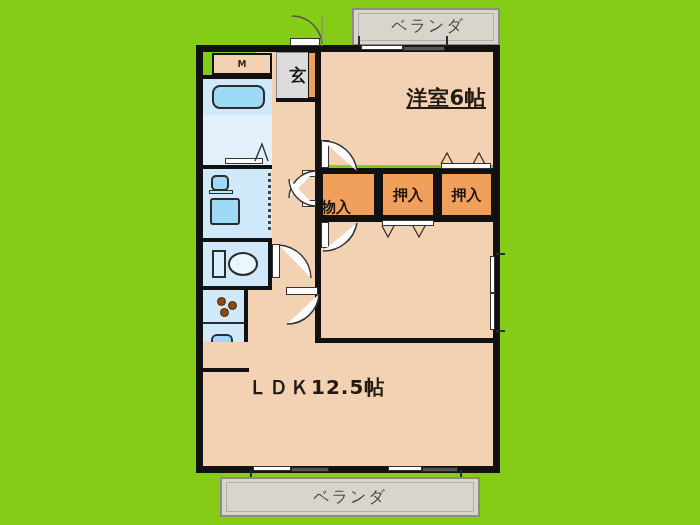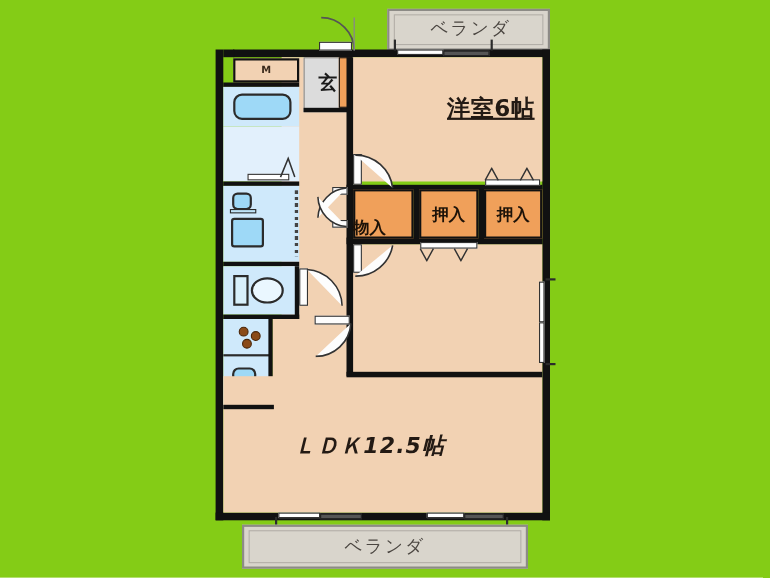--- a/index.html
+++ b/index.html
@@ -119,21 +119,21 @@
   <div class="abs water" style="left:203px;top:290px;width:44px;height:82px;"></div>
   <div class="burner" style="left:217px;top:297px;"></div>
   <div class="burner" style="left:228px;top:301px;"></div>
   <div class="burner" style="left:220px;top:308px;"></div>
   <div class="abs thinline" style="left:203px;top:322px;width:44px;height:2px;"></div>
   <div class="abs sinkbowl" style="left:211px;top:334px;width:22px;height:31px;"></div>
   <div class="abs wall" style="left:244px;top:290px;width:4px;height:82px;"></div>
 
   <div class="abs room" style="left:203px;top:342px;width:290px;height:124px;"></div>
   <div class="abs room" style="left:248px;top:290px;width:72px;height:60px;"></div>
-  <div class="label lbl-ldk" style="left:248px;top:392px;width:176px;text-align:center;font-style:italic;">ＬＤＫ12.5帖</div>
+  <div class="label lbl-ldk" style="left:248px;top:374px;width:176px;">ＬＤＫ12.5帖</div>
 
   <div class="abs" style="left:258px;top:387px;width:0;height:0;"></div>
 
   <div class="abs room" style="left:320px;top:222px;width:173px;height:120px;"></div>
 
   <div class="abs wall" style="left:315px;top:52px;width:6px;height:290px;"></div>
 
   <div class="abs wall" style="left:315px;top:168px;width:178px;height:5px;"></div>
 
   <div class="abs wall" style="left:315px;top:216px;width:178px;height:6px;"></div>

